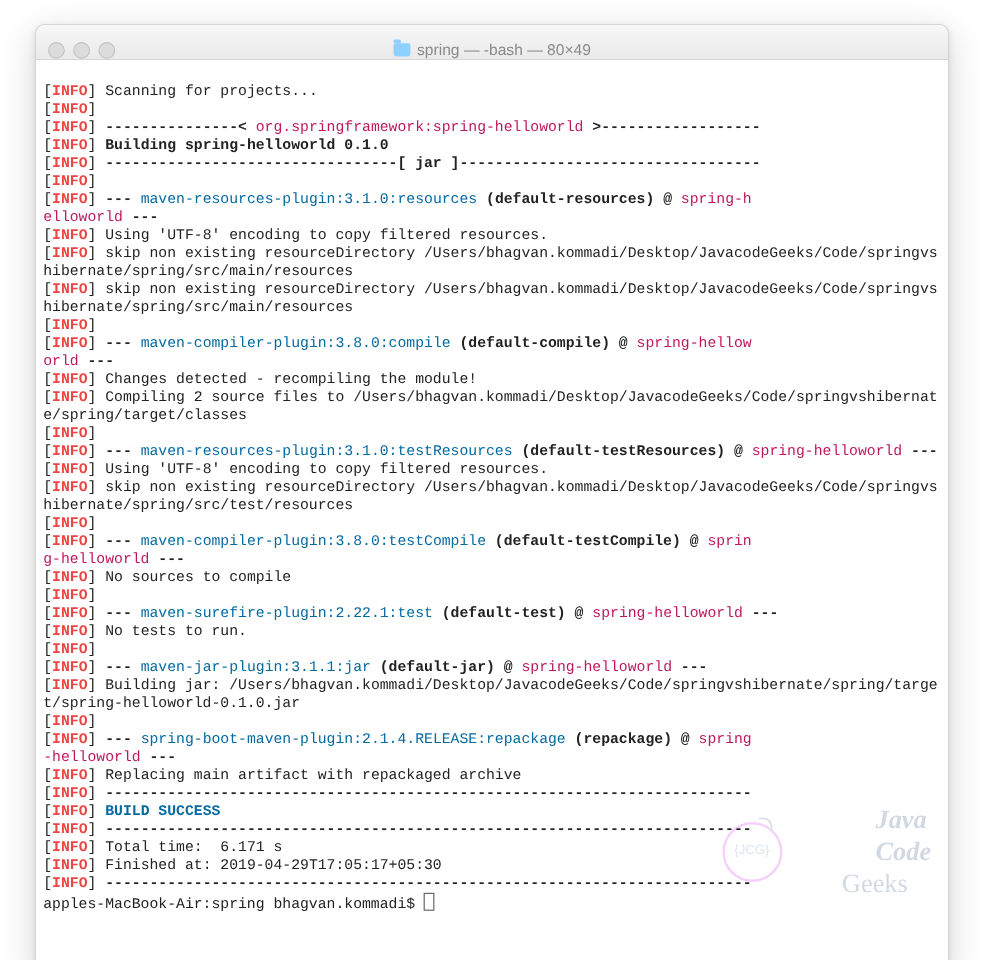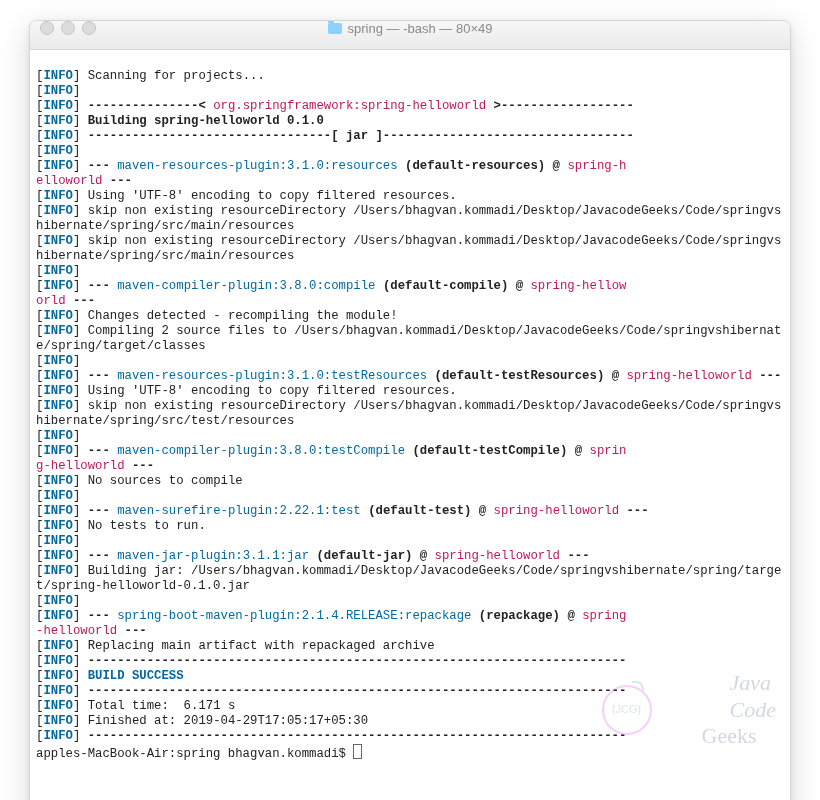--- a/index.html
+++ b/index.html
@@ -16,21 +16,21 @@
     border-radius: 8px;
     box-shadow: 0 8px 30px rgba(0,0,0,0.15), 0 2px 6px rgba(0,0,0,0.08);
     overflow: hidden;
     background: #fff;
   }
   .titlebar {
     height: 28px;
     background: linear-gradient(#f7f7f7,#eaeaea);
     border-bottom: 1px solid #d6d6d6;
     display: flex;
-    align-items: flex-start;
+    align-items: flex-end;
     padding: 0 10px;
     position: relative;
   }
   .dots { display: flex; gap: 7px; }
   .dot {
     width: 12px; height: 12px; border-radius: 50%;
     background: #dcdcdc; border: 0.5px solid #c4c4c4;
   }
   .title {
     position: absolute;
@@ -64,21 +64,21 @@
     background: #fff;
     padding: 4px 6px 10px 6px;
     font-size: 12.3px;
     line-height: 1.22;
     color: #222;
     white-space: pre-wrap;
     word-break: break-all;
     position: relative;
     min-height: 700px;
   }
-  .info { color: #0369a1; }
+  .info { color: #ef4444; }
   .green { color: #0369a1; }
   .cyan { color: #be185d; }
   .bold { font-weight: bold; }
   .cursor {
     display: inline-block;
     width: 7px; height: 13px;
     border: 1px solid #666;
     vertical-align: -2px;
   }
   .watermark {
@@ -105,21 +105,21 @@
   }
   .wm-circle::before {
     content:"";
     position:absolute;
     top:-6px; right:6px;
     width:10px; height:10px;
     border:2px solid #7795b5;
     border-left:none; border-bottom:none;
     border-radius:0 8px 0 0;
   }
-  .wm-em { font-style: italic; font-weight: normal; margin-left: 28px; }
+  .wm-em { font-style: italic; font-weight: bold; margin-left: 28px; }
 </style>
 </head>
 <body>
 
 <div class="window">
   <div class="titlebar">
     <div class="dots">
       <div class="dot"></div>
       <div class="dot"></div>
       <div class="dot"></div>

